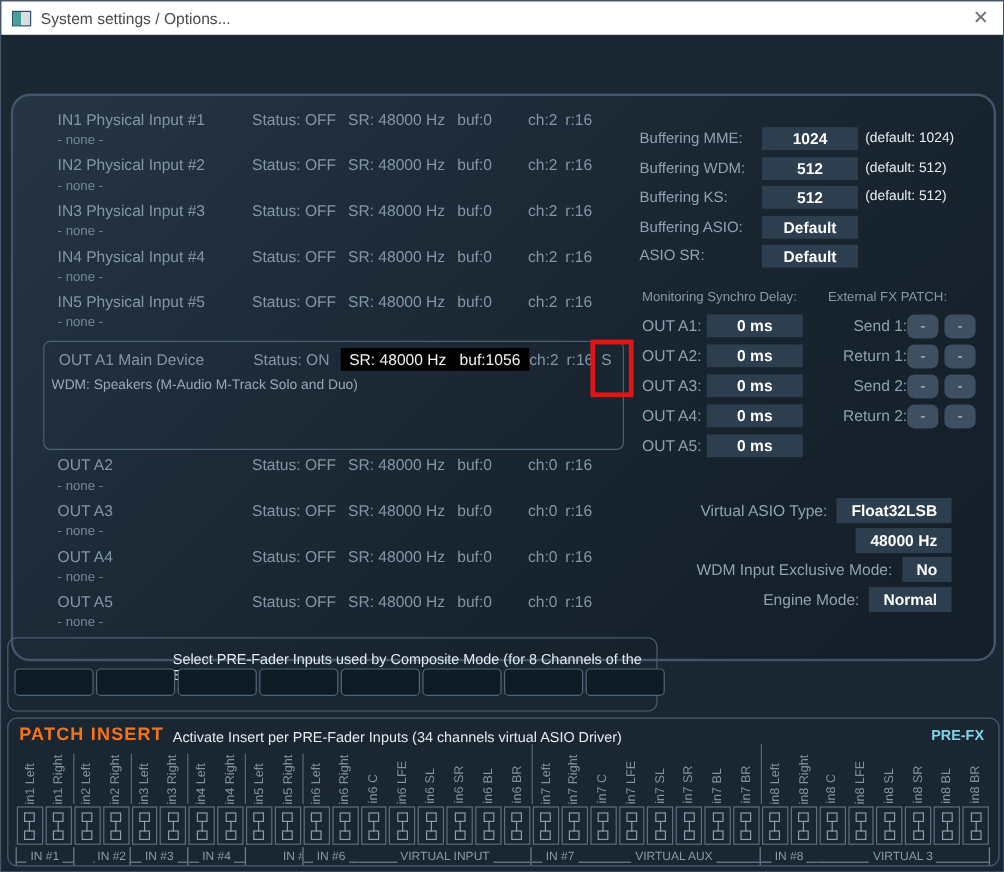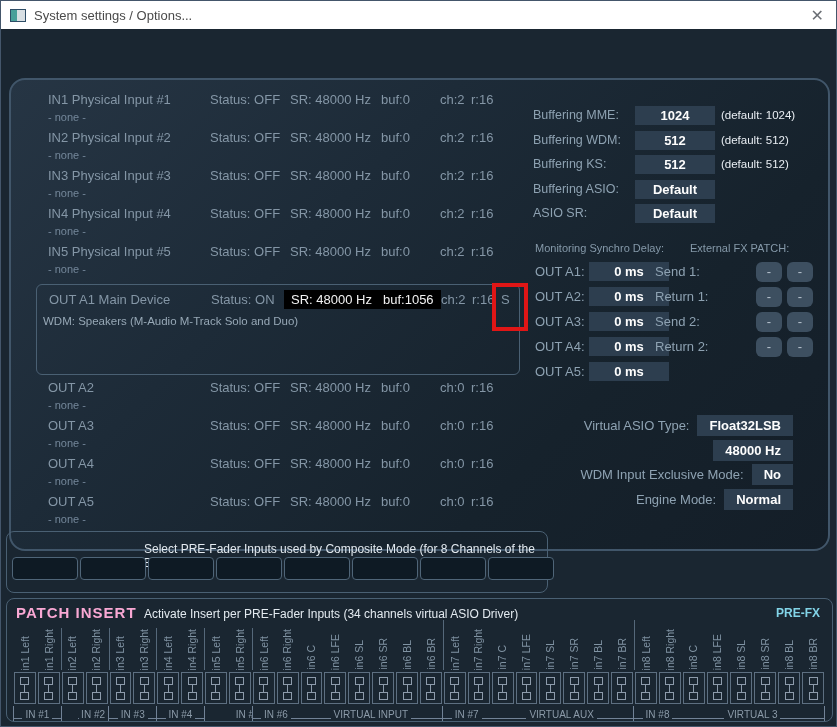--- a/index.html
+++ b/index.html
@@ -39,37 +39,37 @@
   .outa1 .c-s{left:464px;}
   .outa1 .wdm{position:absolute;left:6px;top:30px;font-size:11.5px;color:#97a8b6;}
   .redbox{position:absolute;left:481px;top:203px;width:28px;height:40px;border:4px solid #e01616;z-index:5;}
   
   .r-label{position:absolute;font-size:12.5px;color:#8ea2b2;white-space:nowrap;}
   .btn{position:absolute;background:#2d3e4f;color:#fdfdfd;font-weight:bold;font-size:13px;text-align:center;white-space:nowrap;}
   .buf-row .btn{width:80px;height:19px;line-height:19px;}
   .default{position:absolute;font-size:11.5px;color:#e9eef3;white-space:nowrap;}
   .sec-title{position:absolute;font-size:11px;color:#8599a9;white-space:nowrap;}
   .mon-row .btn{width:80px;height:19px;line-height:19px;}
-  .fx-label{position:absolute;width:101px;text-align:left;font-size:13px;color:#8ea2b2;white-space:nowrap;}
+  .fx-label{position:absolute;width:101px;text-align:right;font-size:13px;color:#8ea2b2;white-space:nowrap;}
   .mini-btn{position:absolute;width:26px;height:20px;line-height:20px;border-radius:6px;background:#3d4f60;color:#b7c3ce;
             font-size:13px;text-align:center;}
   .opt-row{position:absolute;right:35px;display:flex;align-items:center;gap:8px;}
   .opt-row .lbl{font-size:13px;color:#8ea2b2;white-space:nowrap;}
   .opt-row .btn{position:static;padding:2px 12px;height:17px;line-height:17px;}
   
   .pc-box{position:absolute;left:5px;top:530px;width:540px;height:60px;border:1px solid #4a6073;border-radius:8px;}
   .pc-title{position:absolute;left:9px;top:7px;font-size:15px;font-weight:bold;letter-spacing:1px;color:#5f7a8c;}
   .pc-sub{position:absolute;left:137px;top:10px;font-size:12px;color:#e3eaf0;}
   .pc-btns{position:absolute;left:5px;top:25px;display:flex;gap:2px;}
   .pc-btn{width:64px;height:21px;line-height:21px;border:1px solid #4f6578;border-radius:4px;background:#0e1a24;
           text-align:center;font-size:12px;color:#8b9aa8;}
   .pc-btn.cyan{color:#82d4e8;}
   
   .pi-box{position:absolute;left:5px;top:597px;width:825px;height:122px;border:1px solid #4a6073;border-radius:8px;}
-  .pi-title{position:absolute;left:9px;top:5px;font-size:15px;font-weight:bold;letter-spacing:1px;color:#f9a8d4;}
+  .pi-title{position:absolute;left:9px;top:5px;font-size:15px;font-weight:bold;letter-spacing:1px;color:#f97316;}
   .pi-sub{position:absolute;left:137px;top:8px;font-size:12px;color:#e3eaf0;}
   .pi-prefx{position:absolute;right:12px;top:7px;font-size:12px;font-weight:bold;color:#82d4e8;}
   .pi-grid{position:absolute;left:6px;top:21px;width:812px;}
   .pi-labels{display:grid;grid-template-columns:repeat(34,1fr);height:50px;}
   .pi-label{display:flex;align-items:flex-end;justify-content:center;overflow:hidden;}
   .pi-label span{writing-mode:vertical-rl;transform:rotate(180deg);font-size:10.5px;color:#8093a3;white-space:nowrap;line-height:1;}
   .pi-label.sep{background:linear-gradient(#55687a,#55687a) left bottom/1px 85% no-repeat;}
   .pi-label.gsep{background:linear-gradient(#55687a,#55687a) left bottom/1px 100% no-repeat;}
   .pi-cells{display:grid;grid-template-columns:repeat(34,1fr);height:32px;margin-top:2px;}
   .pi-cell{border:1px solid #5d6f81;margin:0 1px;display:flex;align-items:center;justify-content:center;}

